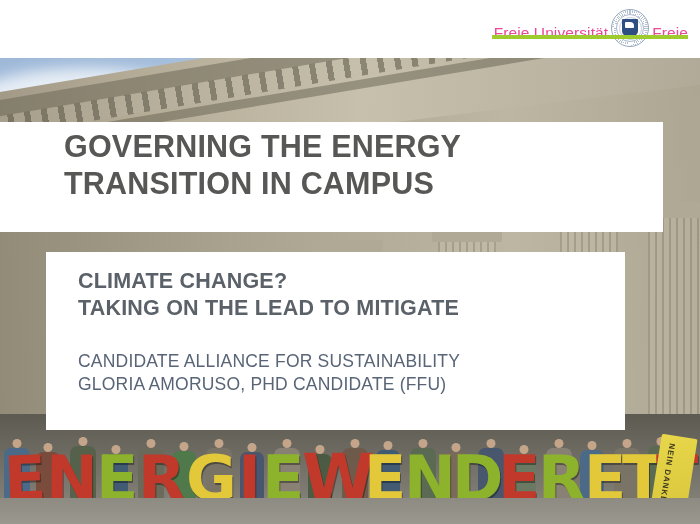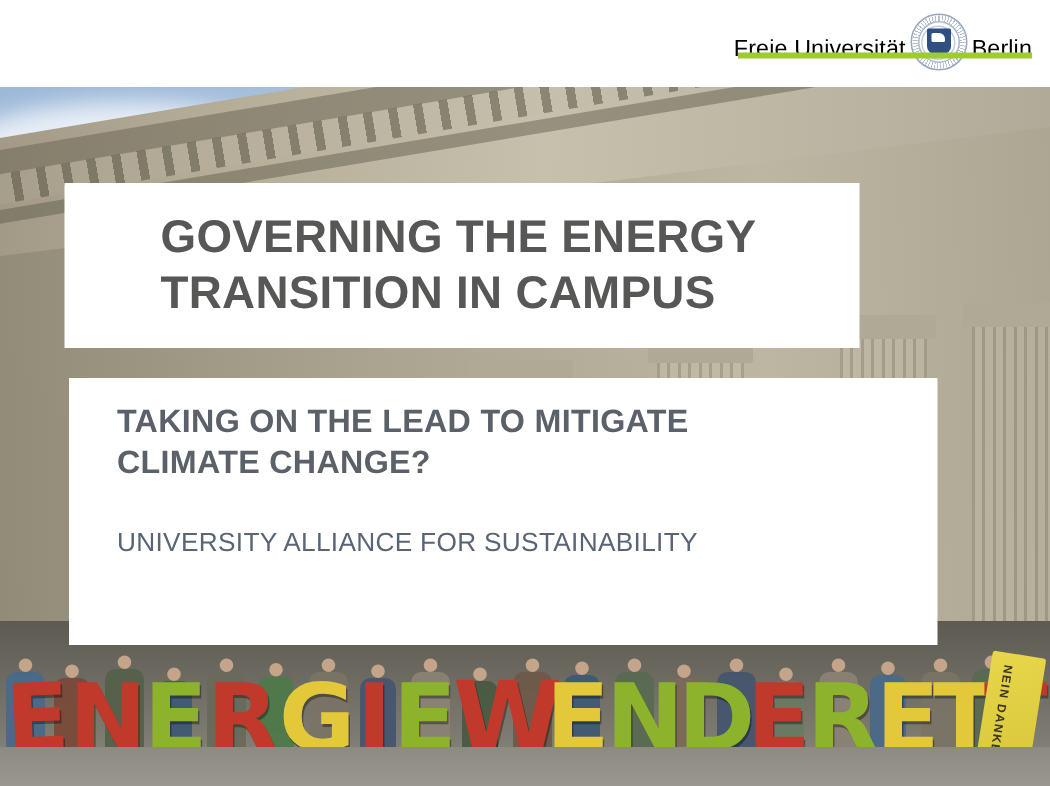--- a/index.html
+++ b/index.html
@@ -26,21 +26,21 @@
     height:34px;
   }
   .fu-wordmark {
     display:flex; align-items:flex-end; gap:0px;
     position:relative;
   }
   .fu-text {
     font-family:"Liberation Sans", sans-serif;
     font-size:15.5px;
     font-weight:400;
-    color:#000000;
+    color:#ec4899;
     line-height:19px;
     letter-spacing:0.1px;
     white-space:nowrap;
     margin-top:28px;
   }
   .fu-text.left { padding-right:3px; }
   .fu-text.right { padding-left:3px; }
 
   .fu-seal {
     position:relative;
@@ -252,23 +252,22 @@
   }
 
   
   .panel {
     position:absolute;
     background:#ffffff;
     z-index:30;
   }
   .panel-title {
     left:0; top:122px;
-    width:530px; height:110px;
-    padding:18px 0 0 64px;
-    margin-left:43px;
+    width:663px; height:110px;
+    padding:6px 0 0 64px;
   }
   .title-line {
     font-family:"Liberation Sans", sans-serif;
     font-weight:700;
     font-size:30.5px;
     line-height:37px;
     color:#575756;
     letter-spacing:0.2px;
     white-space:nowrap;
   }
@@ -397,33 +396,34 @@
     <div class="fu-logo">
       <div class="fu-wordmark">
         <span class="fu-text left">Freie Universität</span>
         <span class="fu-seal">
           <span class="ring-outer"></span>
           <span class="seal-text"></span>
           <span class="ring-inner"></span>
           <span class="ring-inner2"></span>
           <span class="shield"></span>
         </span>
-        <span class="fu-text right">Berlin</span>
+        <span class="fu-text right">Freie</span>
       </div>
     </div>
     <div class="fu-underline"></div>
   </div>
 
   <div class="panel panel-title">
     <div class="title-line">GOVERNING THE ENERGY</div>
     <div class="title-line">TRANSITION IN CAMPUS</div>
   </div>
 
   <div class="panel panel-sub">
+    <div class="sub-line">CLIMATE CHANGE?</div>
     <div class="sub-line">TAKING ON THE LEAD TO MITIGATE</div>
-    <div class="sub-line">CLIMATE CHANGE?</div>
 
     <div class="info-block">
-      <div class="info-line">UNIVERSITY ALLIANCE FOR SUSTAINABILITY</div>
+      <div class="info-line">CANDIDATE ALLIANCE FOR SUSTAINABILITY</div>
+      <div class="info-line">GLORIA AMORUSO, PHD CANDIDATE (FFU)</div>
     </div>
   </div>
 
 </div>
 
 </body></html>

